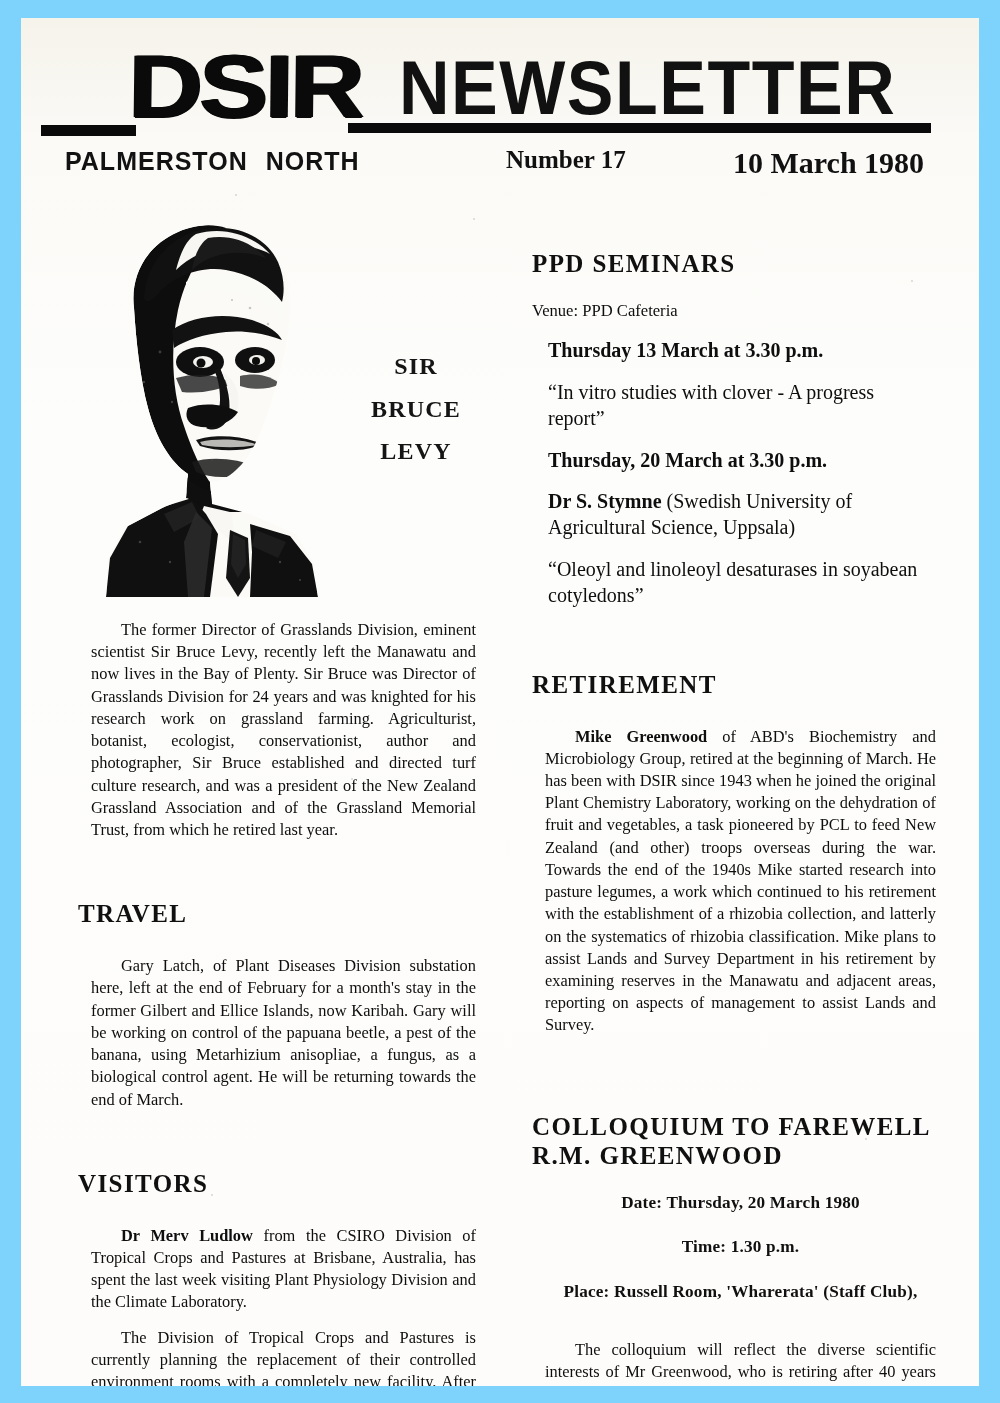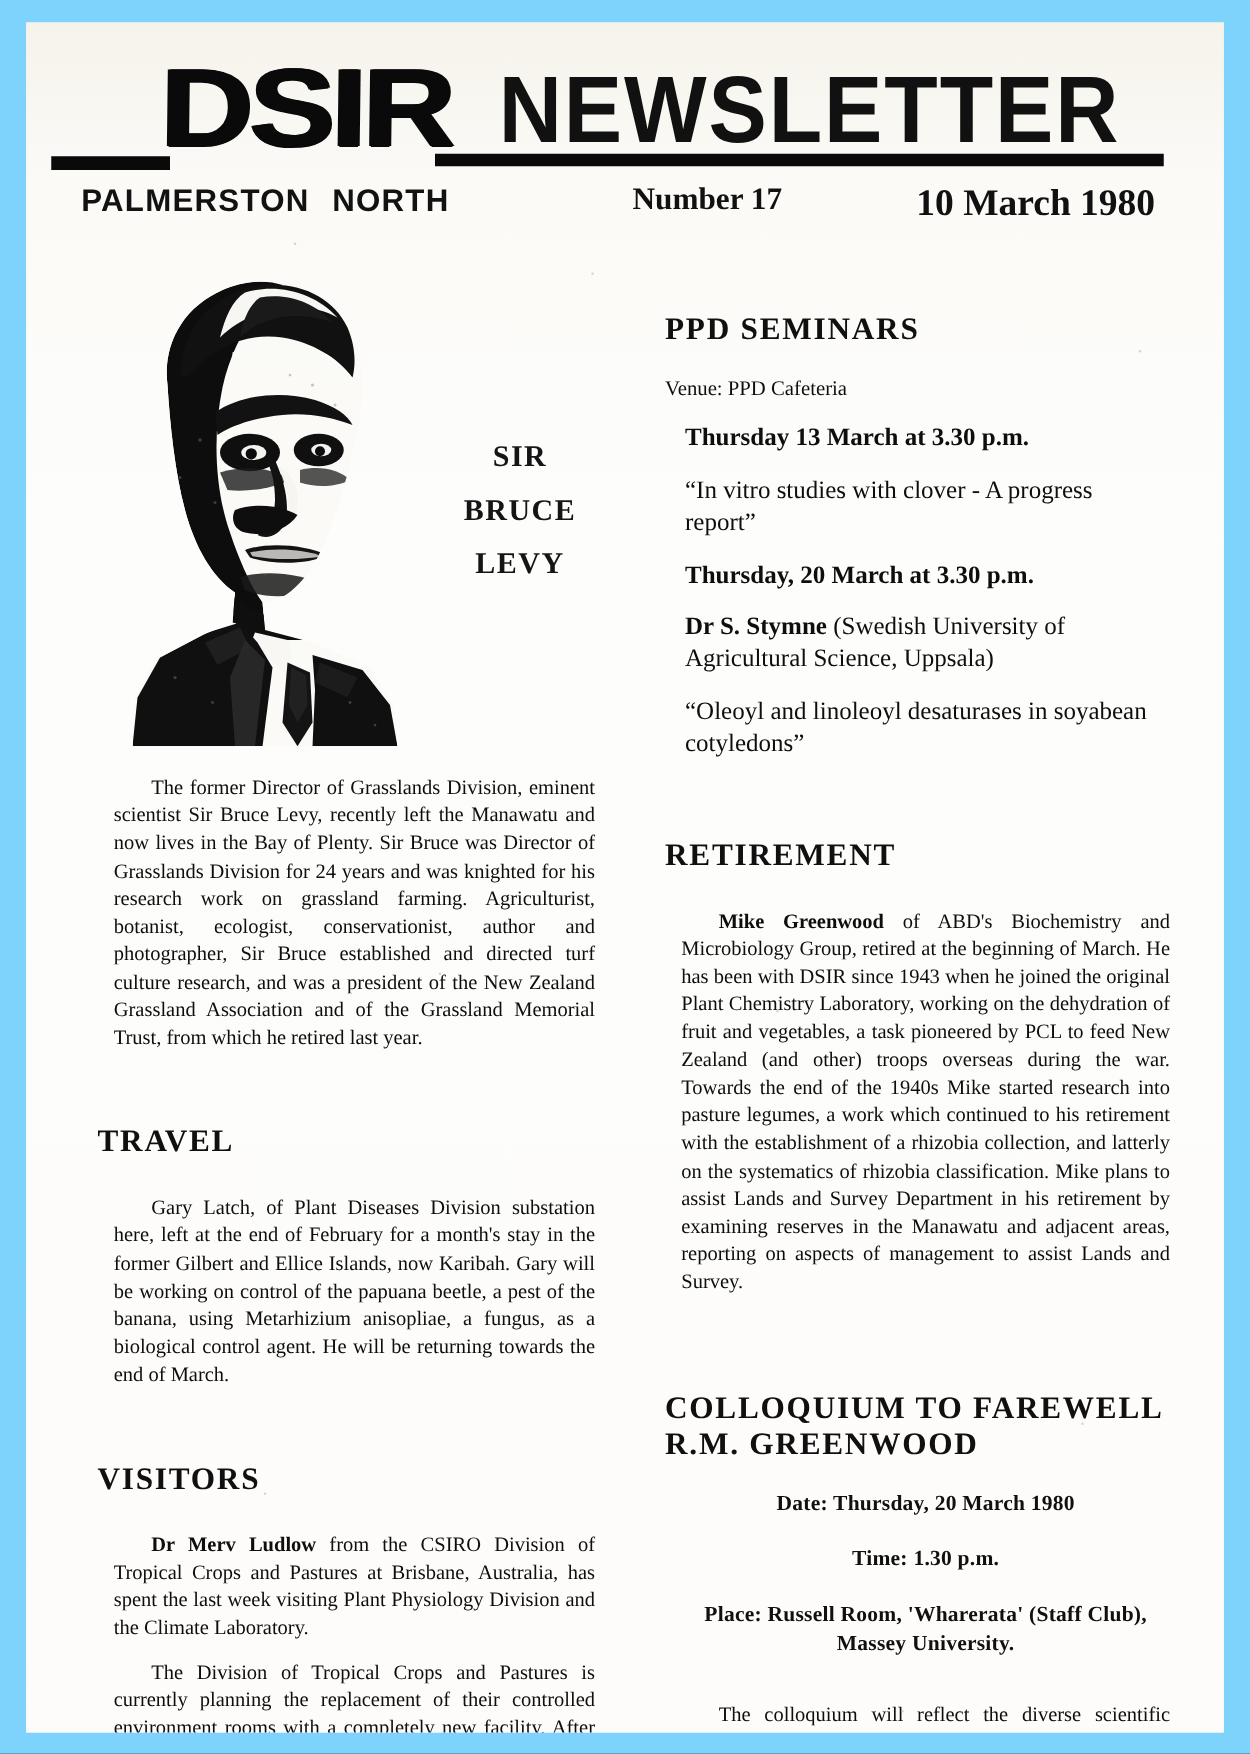--- a/index.html
+++ b/index.html
@@ -409,21 +409,20 @@
         <span>COLLOQUIUM TO FAREWELL</span><br>
         <span>R.M. GREENWOOD</span>
       </h2>
 
       <div class="spacer-m"></div>
       <p class="colloq-detail">Date: Thursday, 20 March 1980</p>
       <div class="spacer-m"></div>
       <p class="colloq-detail">Time: 1.30 p.m.</p>
       <div class="spacer-m"></div>
       <p class="colloq-detail">Place: Russell Room, 'Wharerata' (Staff Club),</p>
-      <p class="colloq-detail">Massey University.</p>
 
       <div class="spacer-m"></div>
       <p class="body-text indent">The colloquium will reflect the diverse scientific interests of Mr Greenwood, who is retiring after 40 years service with DSIR.  Speakers will briefly discuss aspects of research into legume-rhizobial interactions and their agronomical and commercial implications, and botanical ecology.</p>
 
       <div class="spacer-s"></div>
       <p class="closing-line">The speakers will be:</p>
 
       <p class="speaker-item"><span class="sp-name">Dr R.W. Bailey,</span><span>Director, Applied Biochemistry Division, DSIR, Palmerston North.</span></p>
 
     </div>

